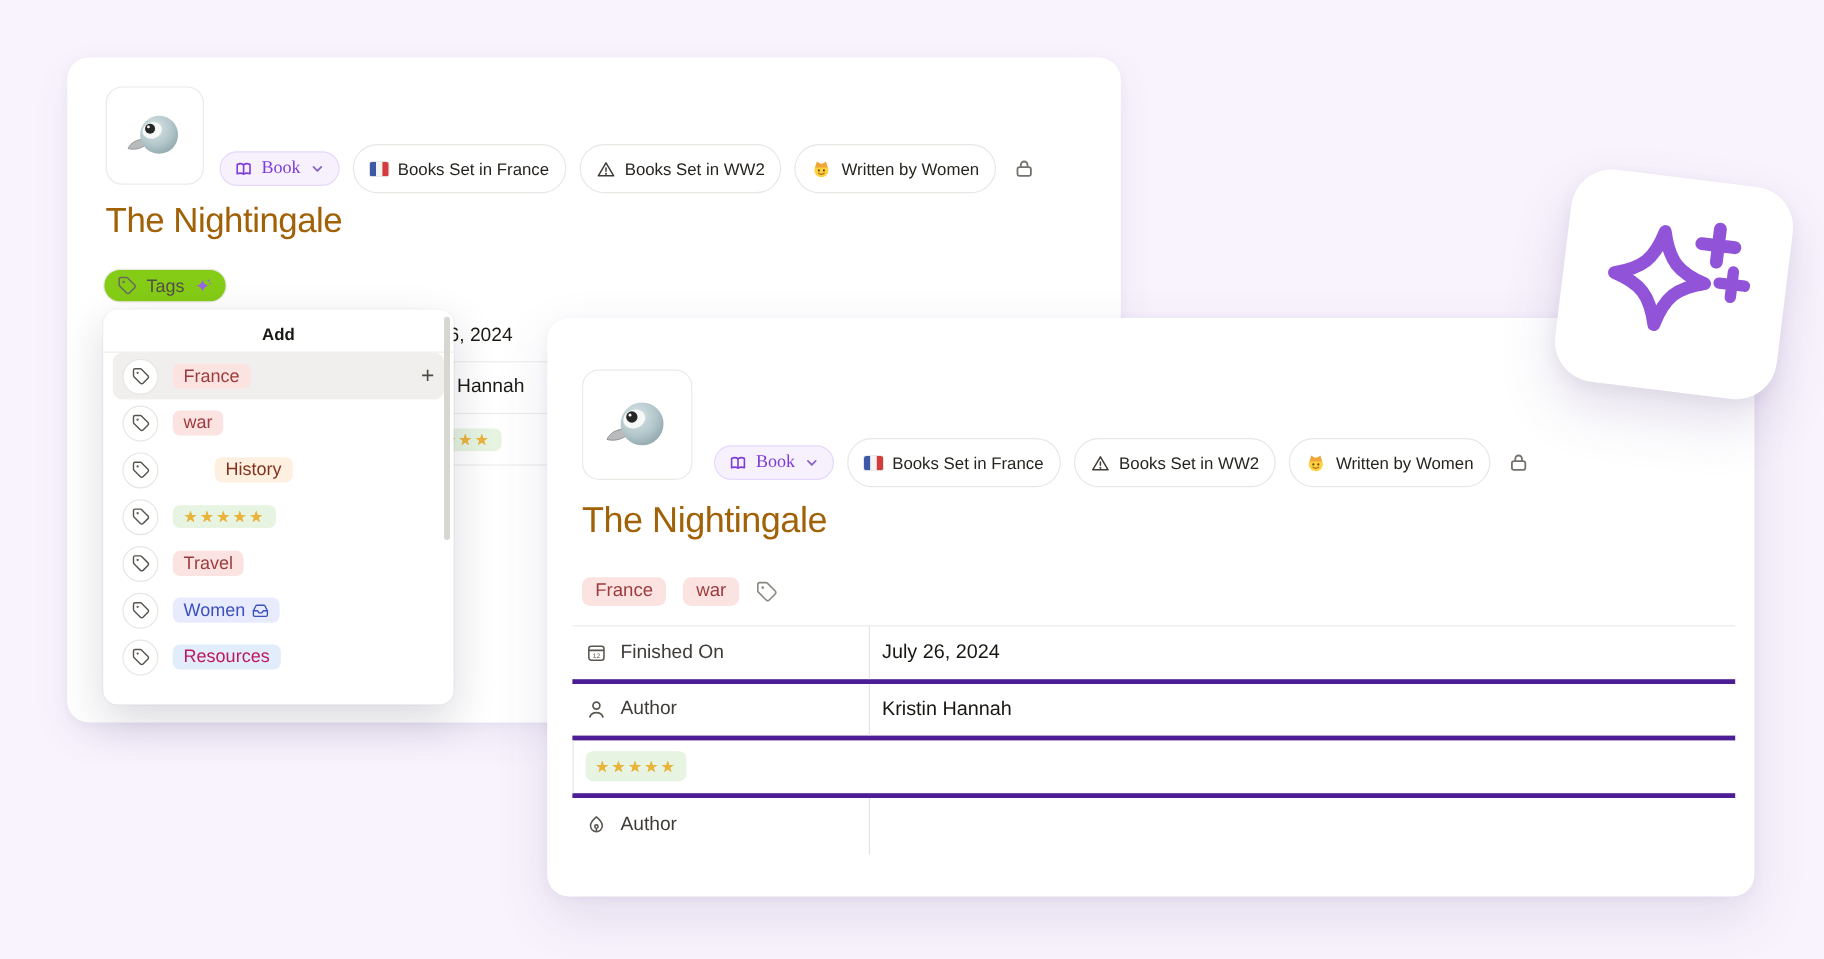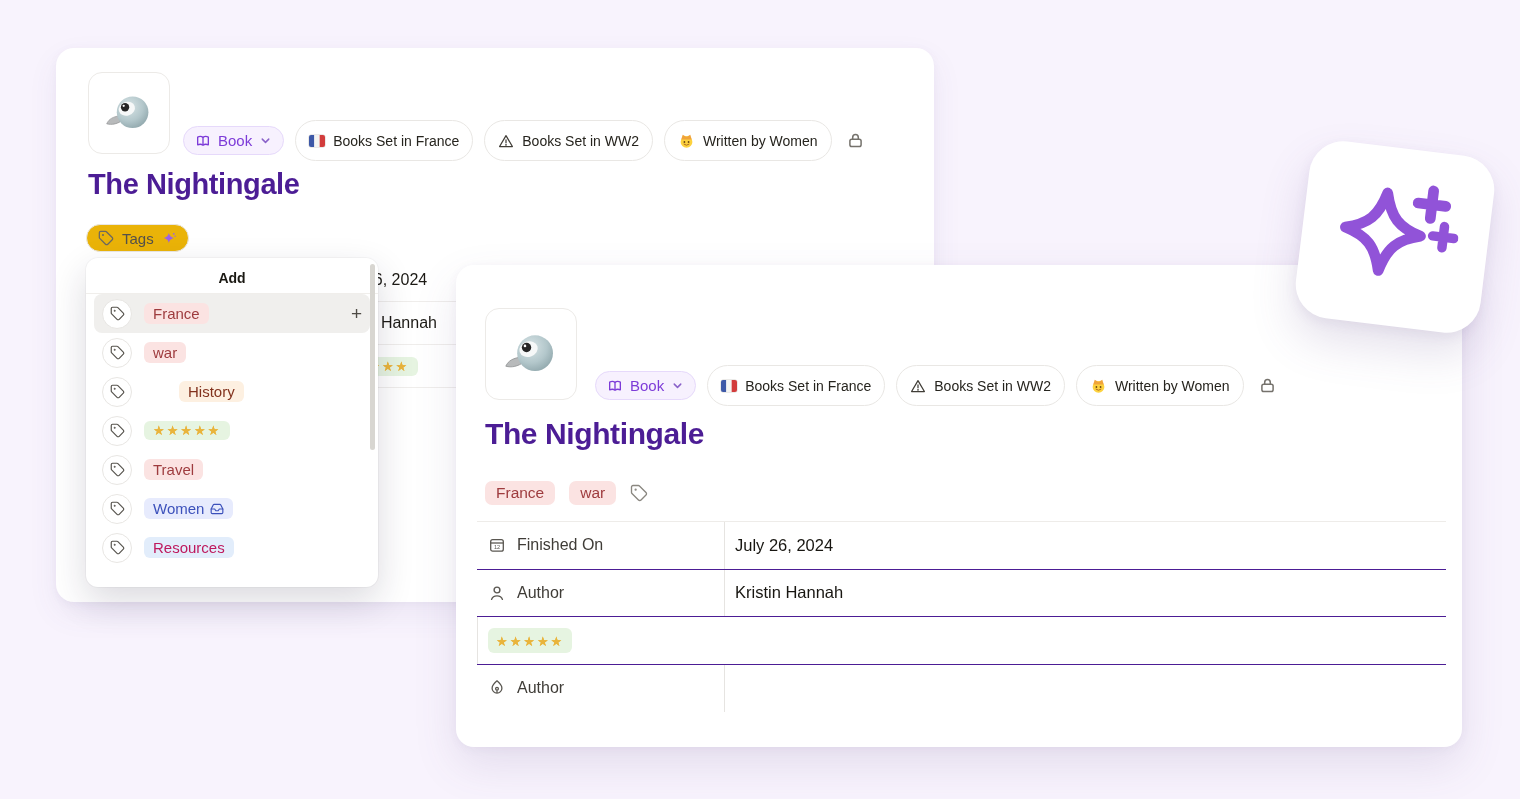--- a/index.html
+++ b/index.html
@@ -17,33 +17,33 @@
     display:flex; align-items:center; justify-content:center; background:#fff; cursor:pointer; }
   .back-card .icon-box { left:32px; top:24px; width:82px; height:82px; }
   .front-card .icon-box { left:29px; top:43px; width:92px; height:92px; }
 
   .pill-row { position:absolute; display:flex; align-items:center; gap:11px; height:29px; }
   .back-card .pill-row { left:127px; top:78px; }
   .front-card .pill-row { left:139px; top:106px; }
 
   .type-pill { display:flex; align-items:center; gap:7px; height:29px; padding:0 11px;
     background:#f7f1fe; border:1px solid #e6d9fb; border-radius:999px; cursor:pointer;
-    color:#7d3bd8; font-size:15px; font-family:Liberation Sans, sans-serif; }
+    color:#7d3bd8; font-size:15px; font-family:Liberation Serif, serif; }
   .badge { display:flex; align-items:center; gap:8px; height:41px; padding:0 13px;
     background:#fff; border:1px solid #e9e7e4; border-radius:999px;
     font-size:14px; color:#26241e; white-space:nowrap; cursor:default; }
   .flag { display:inline-flex; border-radius:2px; overflow:hidden; box-shadow:0 0 0 .5px #d8d6d2; }
   .lockwrap { display:inline-flex; margin-left:3px; }
 
-  .title { position:absolute; font-weight:700; color:#4c1d95; letter-spacing:-.4px; cursor:text; }
+  .title { position:absolute; font-weight:400; color:#a16207; letter-spacing:-.4px; cursor:text; }
   .back-card .title { left:32px; top:120px; font-size:29px; }
   .front-card .title { left:29px; top:152px; font-size:30px; }
 
   .tags-btn { position:absolute; left:30px; top:176px; display:flex; align-items:center; gap:8px;
-    height:28px; padding:0 11px; background:#eab308; border:1px solid #e9e7e4; border-radius:999px;
+    height:28px; padding:0 11px; background:#84cc16; border:1px solid #e9e7e4; border-radius:999px;
     font-size:15px; color:#54514b; font-family:inherit; cursor:pointer; }
 
   
   .back-table { position:absolute; left:30px; top:211px; width:818px; }
   .bt-row { height:43px; display:flex; align-items:center; }
   .bt-row.lined { border-bottom:1px solid #efedeb; }
   .bt-value { margin-left:246px; font-size:16px; color:#1c1a15; }
 
   
   .dropdown { position:absolute; left:30px; top:210px; width:292px; height:329px; background:#fff;
@@ -69,21 +69,21 @@
   .pill-lavender { background:#e7ebfd; color:#3c51bb; }
   .pill-lightblue { background:#e2edfb; color:#be185d; }
   .stars { font-size:13px; letter-spacing:2px; color:#e9b43c; text-shadow:0 0 0 #e9b43c; }
 
   
   .tag-row { position:absolute; left:29px; top:216px; display:flex; align-items:center; gap:14px; }
   .tag-chip { padding:3px 11px; border-radius:7px; font-size:15.5px; cursor:pointer; }
 
   
   .prop-table { position:absolute; left:21px; top:256px; width:969px; border-top:1px solid #eeece9; }
-  .prop-row { display:flex; height:47.5px; border-bottom:1px solid #4c1d95; }
+  .prop-row { display:flex; height:47.5px; border-bottom:4px solid #4c1d95; }
   .prop-row:last-child { border-bottom:none; }
   .prop-label { width:247px; flex:none; display:flex; align-items:center; gap:11px;
     padding-left:10px; font-size:16px; color:#3f3c37; cursor:pointer; }
   .prop-value { flex:1; border-left:1px solid #e6e4e1; display:flex; align-items:center;
     padding-left:10px; font-size:16.5px; color:#181611; cursor:text; }
   .stars-pill { background:#e6f4e1; border-radius:6px; padding:3px 8px; }
   .picon { display:inline-flex; width:19px; justify-content:center; }
 
   
   .ai-card { position:absolute; left:1302px; top:148px; width:186px; height:178px; background:#fff;

